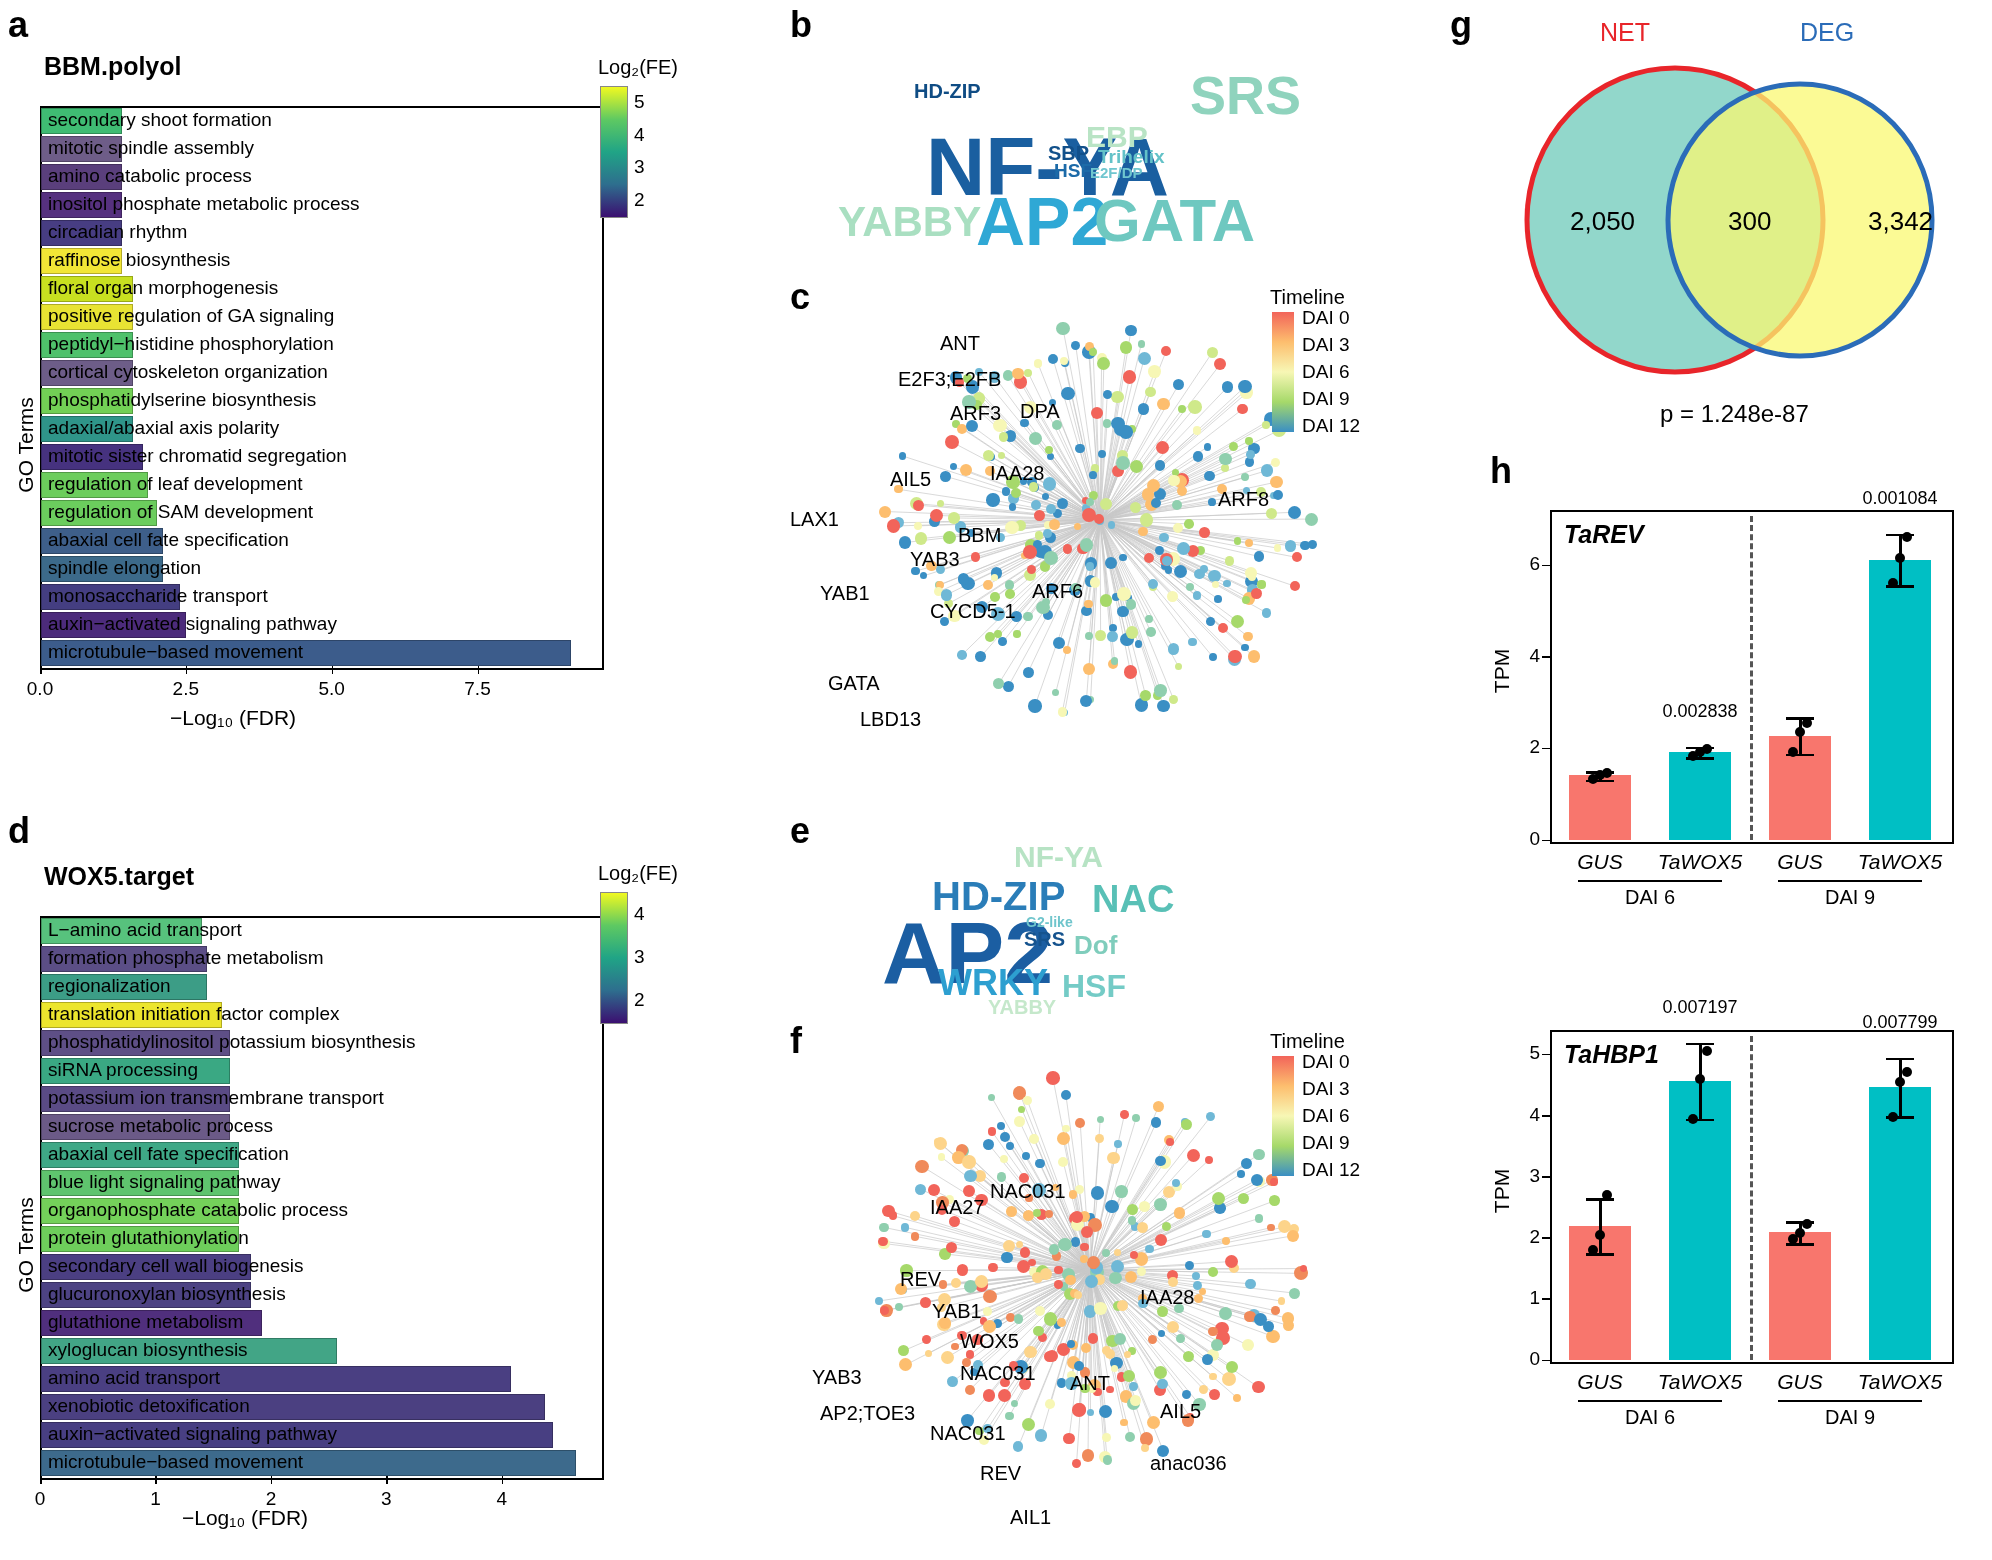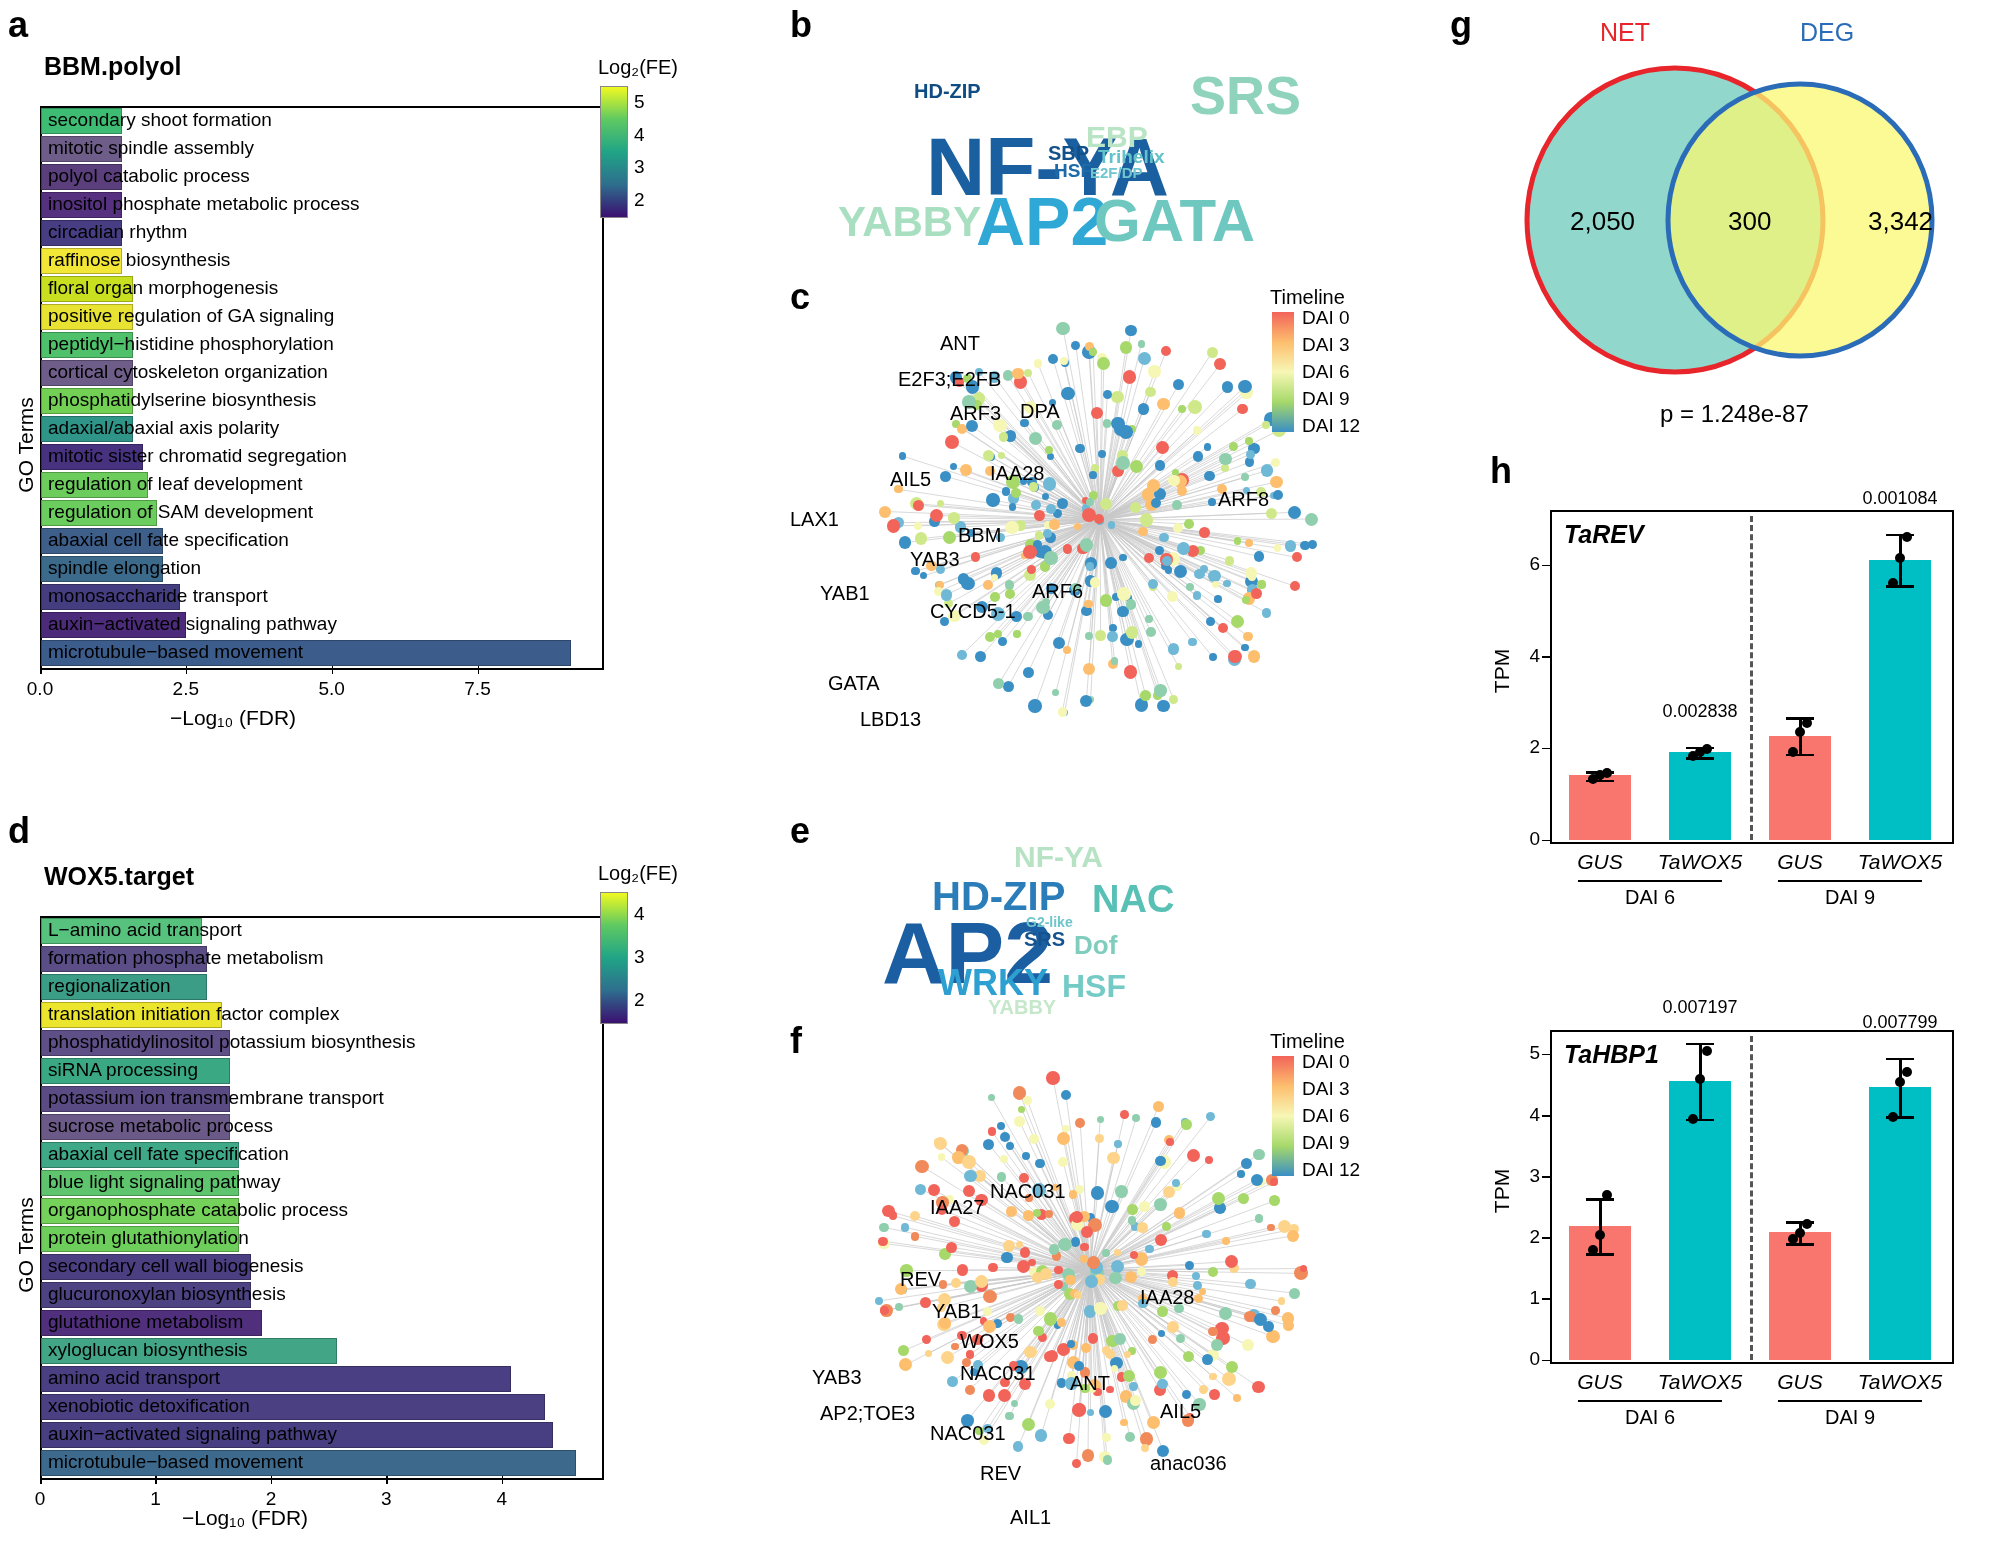--- a/index.html
+++ b/index.html
@@ -46,21 +46,21 @@
 <div class="panel-letter" style="left:1490px;top:450px;">h</div>
 
 <div class="abs" style="left:44px;top:52px;font-size:25px;font-weight:bold;">BBM.polyol</div>
 <div id="panel-a" class="abs" style="left:0;top:0;width:620px;height:760px;">
     <div class="plotbox" style="left:40px;top:106px;width:560px;height:560px;background:#fff;"></div>
     <div class="bar" style="left:41px;top:108px;width:78.75000000000001px;height:24px;background:#3fbc73;"></div>
     <div class="gobar-label" style="left:48px;top:110px;">secondary shoot formation</div>
     <div class="bar" style="left:41px;top:136px;width:78.75000000000001px;height:24px;background:#6e5d88;"></div>
     <div class="gobar-label" style="left:48px;top:138px;">mitotic spindle assembly</div>
     <div class="bar" style="left:41px;top:164px;width:78.75000000000001px;height:24px;background:#5a3f7c;"></div>
-    <div class="gobar-label" style="left:48px;top:166px;">polyol catabolic process</div>
+    <div class="gobar-label" style="left:48px;top:166px;">amino catabolic process</div>
     <div class="bar" style="left:41px;top:192px;width:78.75000000000001px;height:24px;background:#56317f;"></div>
     <div class="gobar-label" style="left:48px;top:194px;">inositol phosphate metabolic process</div>
     <div class="bar" style="left:41px;top:220px;width:78.75000000000001px;height:24px;background:#473d82;"></div>
     <div class="gobar-label" style="left:48px;top:222px;">circadian rhythm</div>
     <div class="bar" style="left:41px;top:248px;width:78.75000000000001px;height:24px;background:#f2e636;"></div>
     <div class="gobar-label" style="left:48px;top:250px;">raffinose biosynthesis</div>
     <div class="bar" style="left:41px;top:276px;width:90.41666666666667px;height:24px;background:#c8e020;"></div>
     <div class="gobar-label" style="left:48px;top:278px;">floral organ morphogenesis</div>
     <div class="bar" style="left:41px;top:304px;width:90.41666666666667px;height:24px;background:#e8e333;"></div>
     <div class="gobar-label" style="left:48px;top:306px;">positive regulation of GA signaling</div>

